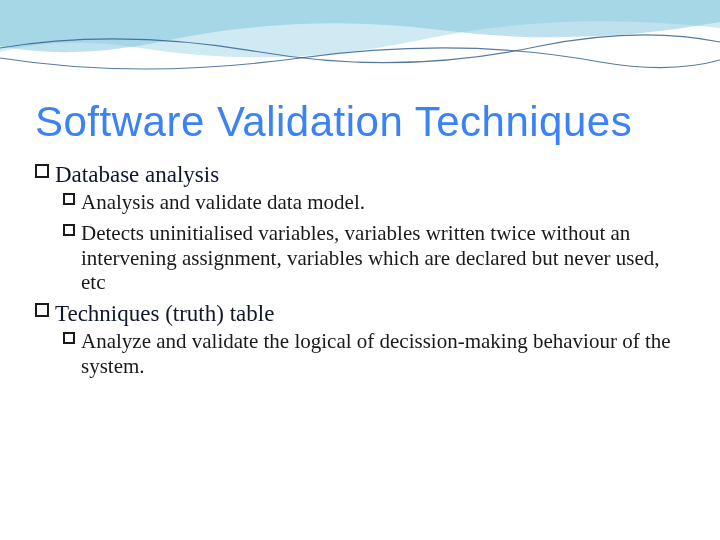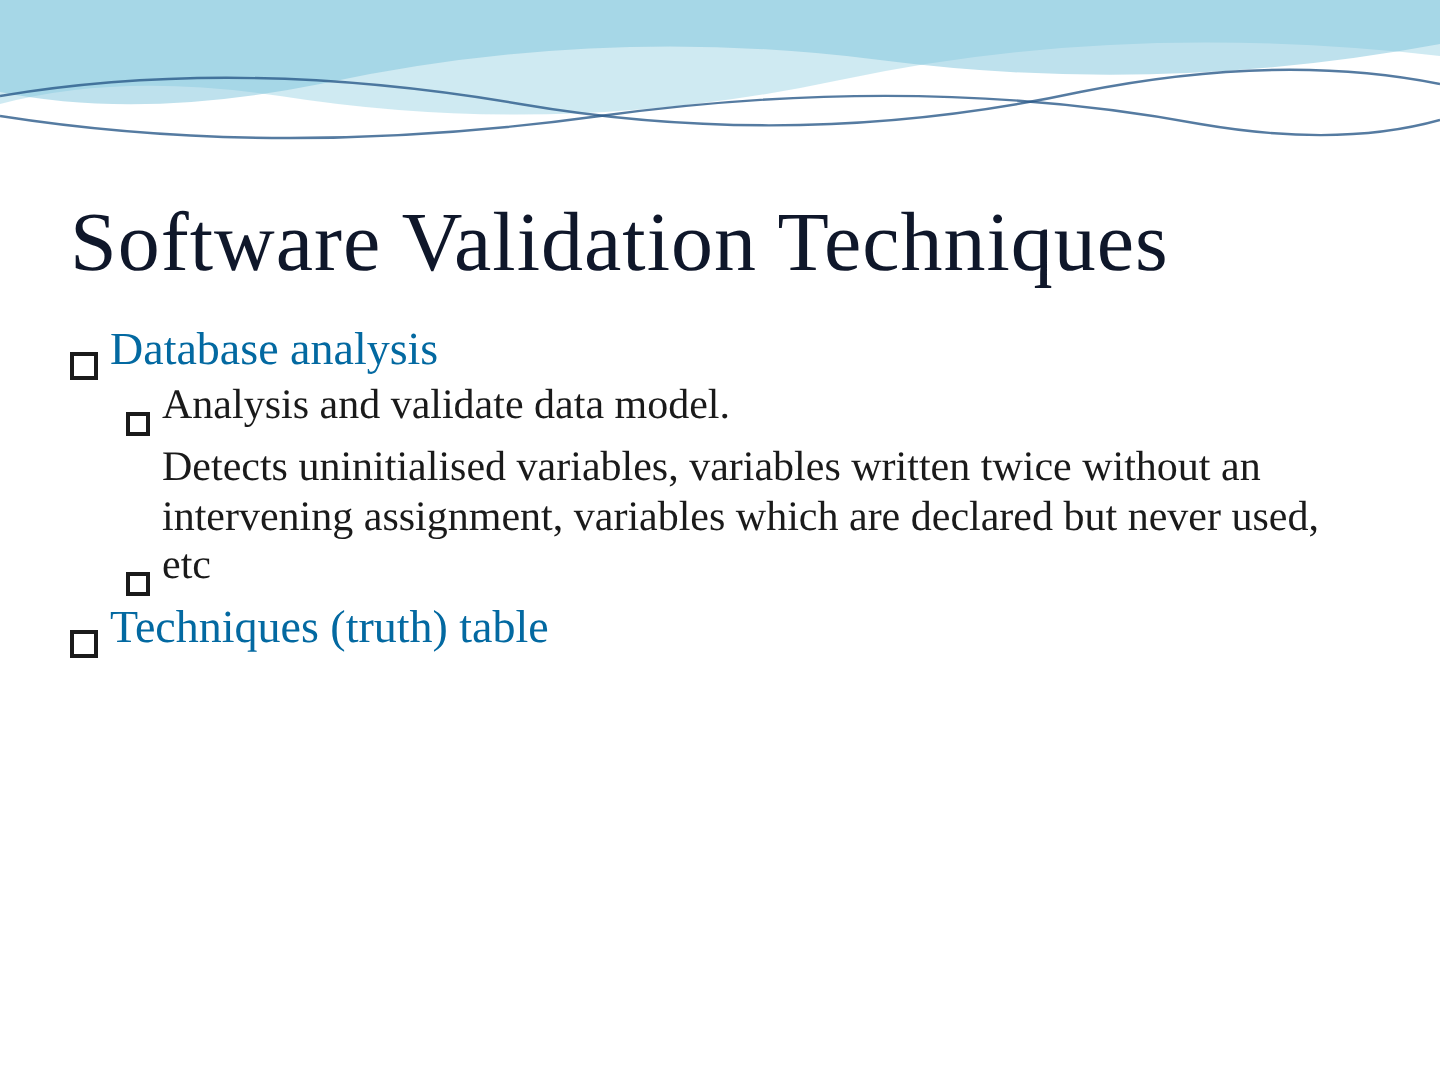--- a/index.html
+++ b/index.html
@@ -18,42 +18,42 @@
     width: 720px;
     height: 100px;
     z-index: 0;
   }
   .content {
     position: relative;
     z-index: 1;
     padding: 0 35px;
   }
   .title {
-    font-family: Liberation Serif, serif;
+    font-family: Liberation Sans, sans-serif;
     font-size: 42px;
     font-weight: 400;
-    color: #0f172a;
+    color: #3b82f6;
     margin-top: 98px;
     margin-bottom: 16px;
     letter-spacing: 0.5px;
   }
   .bullet-lvl1 {
     font-size: 23px;
-    color: #0369a1;
+    color: #0f172a;
     margin-bottom: 2px;
     display: flex;
-    align-items: flex-end;
+    align-items: flex-start;
   }
   .bullet-lvl2 {
     font-size: 21px;
     color: #1a1a1a;
     margin-left: 28px;
     margin-bottom: 6px;
     display: flex;
-    align-items: flex-end;
+    align-items: flex-start;
     line-height: 1.18;
   }
   .square {
     display: inline-block;
     width: 14px;
     height: 14px;
     border: 2px solid #1a1a1a;
     margin-right: 6px;
     flex-shrink: 0;
     position: relative;
@@ -95,13 +95,17 @@
 
   <div class="bullet-lvl2">
     <span class="square-sm"></span>
     <span class="txt">Detects uninitialised   variables, variables written twice without an  intervening assignment, variables which are declared but never used, etc</span>
   </div>
 
   <div class="bullet-lvl1">
     <span class="square"></span>
     <span class="txt">Techniques (truth) table</span>
   </div>
+  <div class="bullet-lvl2">
+    <span class="square-sm"></span>
+    <span class="txt">Analyze and validate the logical of decission-making behaviour of the system.</span>
+  </div>
 </div>
 
 </body></html>

